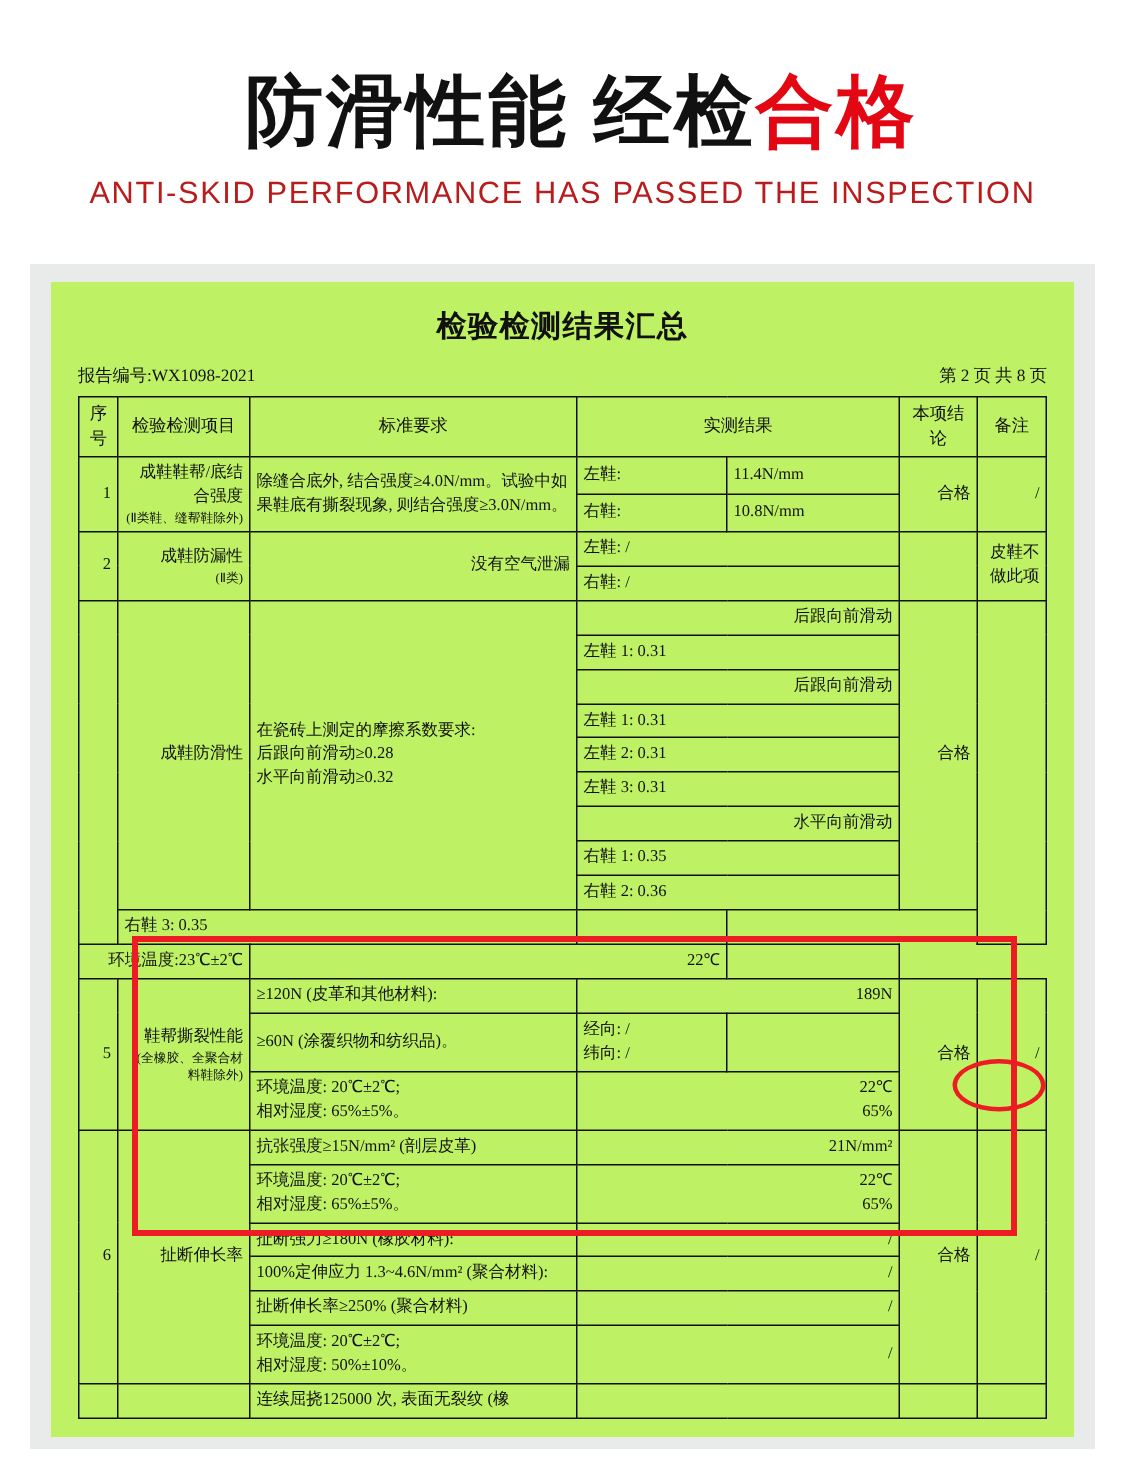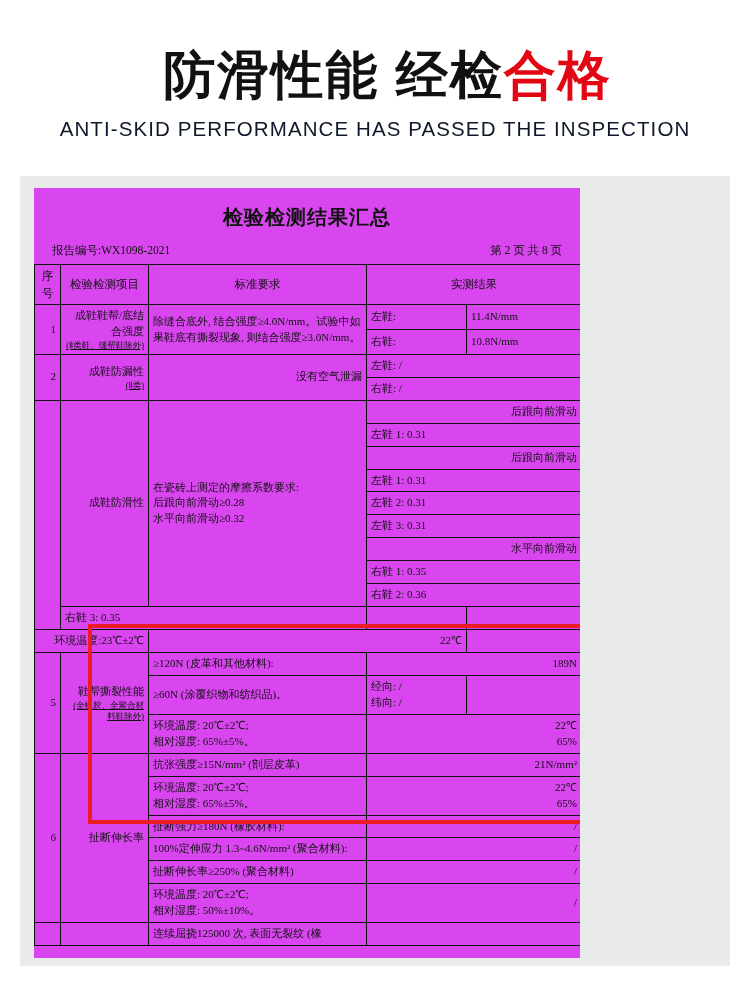--- a/index.html
+++ b/index.html
@@ -21,38 +21,38 @@
     color:#111;
     line-height:1.05;
     white-space:nowrap;
     padding-left:25px;
   }
   .headline .accent{color:#e30613;}
   .subline{
     font-family:"Liberation Sans", sans-serif;
     font-size:20.5px;
     letter-spacing:1.1px;
-    color:#0f172a;
+    color:#b91c1c;
     margin-top:14px;
   }
 
   
   .sheet-wrap{
     position:absolute;
     left:20px;top:176px;
     width:710px;height:790px;
     background:#e9eaea;
     padding:0;
     box-sizing:border-box;
   }
   .sheet{
     position:absolute;
     left:14px;top:12px;
-    width:546px;height:770px;
-    background:#d946ef;
+    width:682px;height:770px;
+    background:#bef264;
     box-sizing:border-box;
     overflow:hidden;
   }
   .doc-title{
     text-align:center;
     font-size:20px;
     font-weight:bold;
     letter-spacing:1px;
     padding-top:16px;
     color:#111;
@@ -76,21 +76,21 @@
   }
   table.report td{
     border:1px solid #111;
     padding:3px 4px;
     vertical-align:middle;
     line-height:1.45;
   }
   .c-center{text-align:right;}
   .c-left{text-align:left;padding-left:6px;}
   .hdr td{font-weight:normal;text-align:center;font-size:11.5px;padding:4px 2px;}
-  .small{font-size:8.5px;line-height:1.25;display:block;text-decoration:underline;}
+  .small{font-size:8.5px;line-height:1.25;display:block;}
 
   
   .redbox{
     position:absolute;
     left:54px;
     top:436px;
     width:590px;
     height:200px;
     border:4px solid #ed1c24;
     box-sizing:border-box;

